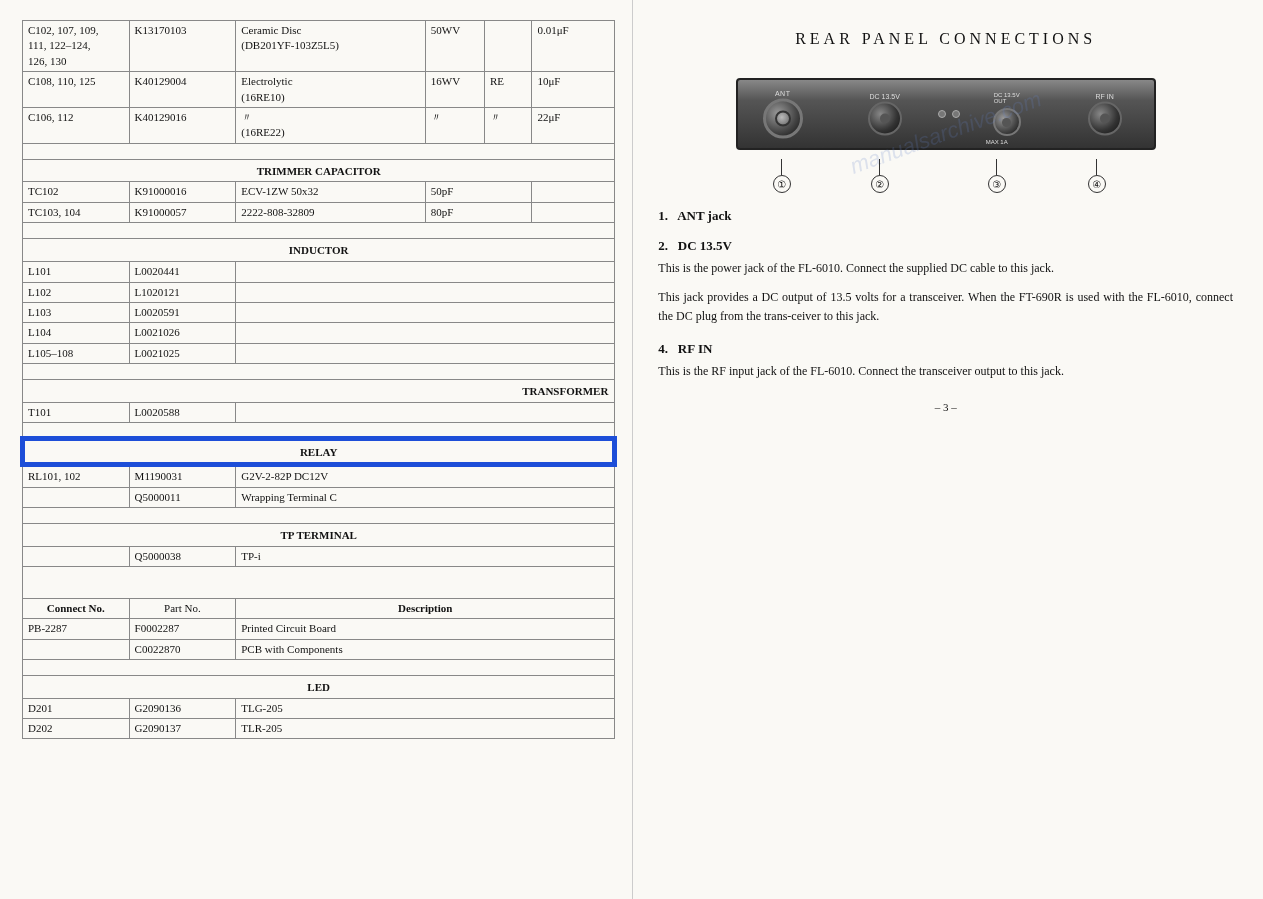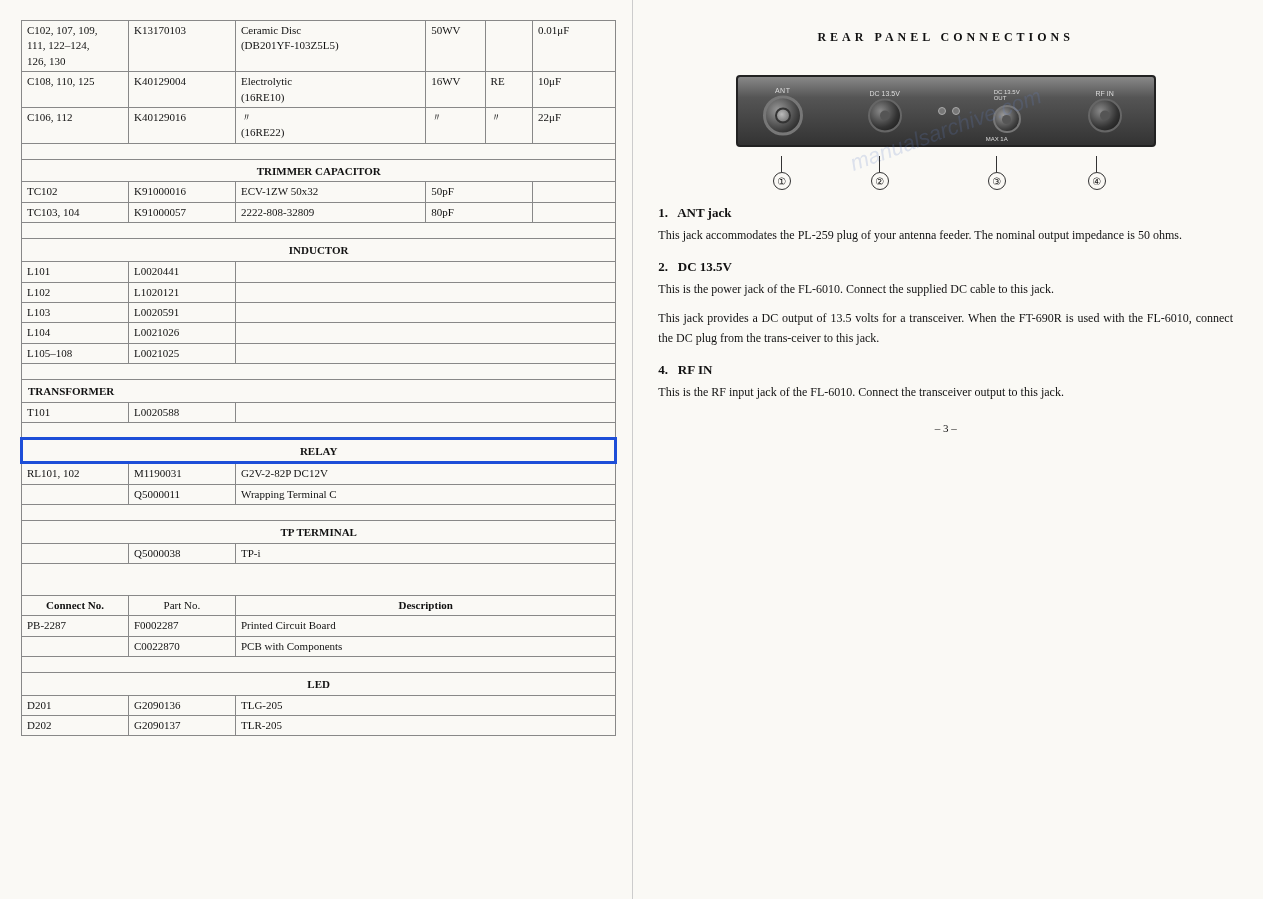--- a/index.html
+++ b/index.html
@@ -45,22 +45,22 @@
     }
     .page-num {
       text-align: center;
       margin-top: 10px;
       font-size: 11px;
     }
 
     
     .right-title {
       text-align: center;
-      font-size: 12px;
-      font-weight: bold;
+      font-size: 16px;
+      font-weight: normal;
       letter-spacing: 4px;
       margin-bottom: 25px;
       margin-top: 10px;
     }
 
     .section-heading {
       font-size: 13px;
       font-weight: bold;
       margin: 14px 0 5px 0;
     }
@@ -183,37 +183,37 @@
       </tr>
 
       <tr>
           <td colspan="6" style="height:8px;border-left:1px solid #888;border-right:1px solid #888;border-top:none;border-bottom:none;"></td>
         </tr>
       <tr>
           <td colspan="6" style="height:8px;border-left:1px solid #888;border-right:1px solid #888;border-top:none;border-bottom:none;"></td>
         </tr>
 
       <tr class="section-header">
-        <td colspan="6" style="text-align:left;font-weight:bold;padding:4px 6px 2px;border:1px solid #888;">TRANSFORMER</td>
+        <td colspan="6" style="text-align:right;font-weight:bold;padding:4px 6px 2px;border:1px solid #888;">TRANSFORMER</td>
       </tr>
       <tr>
         <td>T101</td>
         <td>L0020588</td>
         <td colspan="4"></td>
       </tr>
 
       <tr>
           <td colspan="6" style="height:8px;border-left:1px solid #888;border-right:1px solid #888;border-top:none;border-bottom:none;"></td>
         </tr>
       <tr>
           <td colspan="6" style="height:8px;border-left:1px solid #888;border-right:1px solid #888;border-top:none;border-bottom:none;"></td>
         </tr>
 
       <tr class="section-header">
-        <td colspan="6" style="text-align:center;font-weight:bold;padding:4px 2px 2px;border:3px solid #1d4ed8;">RELAY</td>
+        <td colspan="6" style="text-align:center;font-weight:bold;padding:4px 2px 2px;border:5px solid #1d4ed8;">RELAY</td>
       </tr>
       <tr>
         <td>RL101, 102</td>
         <td>M1190031</td>
         <td colspan="4">G2V-2-82P DC12V</td>
       </tr>
       <tr>
         <td></td>
         <td>Q5000011</td>
         <td colspan="4">Wrapping Terminal C</td>
@@ -359,21 +359,20 @@
     </div>
   </div>
 
   <div style="margin-top:15px;">
 
     <div>
       <p class="section-heading">
         <span>1.</span>&nbsp;&nbsp;
         <span>ANT jack</span>
       </p>
-      <p class="body-text">This jack accommodates the PL-259 plug of your antenna feeder. The nominal output impedance is 50 ohms.</p>
     </div>
 
     <div>
       <p class="section-heading">
         <span>2.</span>&nbsp;&nbsp;
         <span>DC 13.5V</span>
       </p>
       <p class="body-text">This is the power jack of the FL-6010. Connect the supplied DC cable to this jack.</p>
     </div>
 

